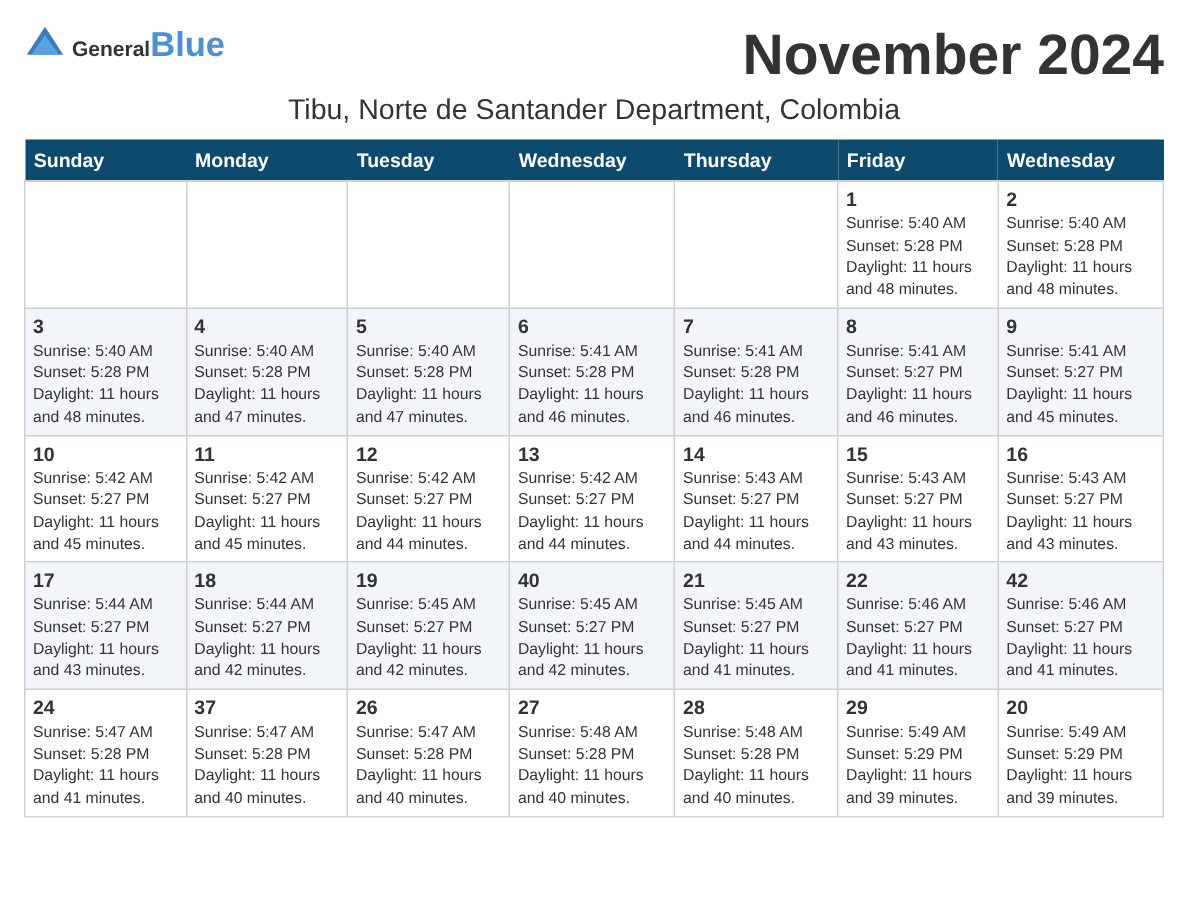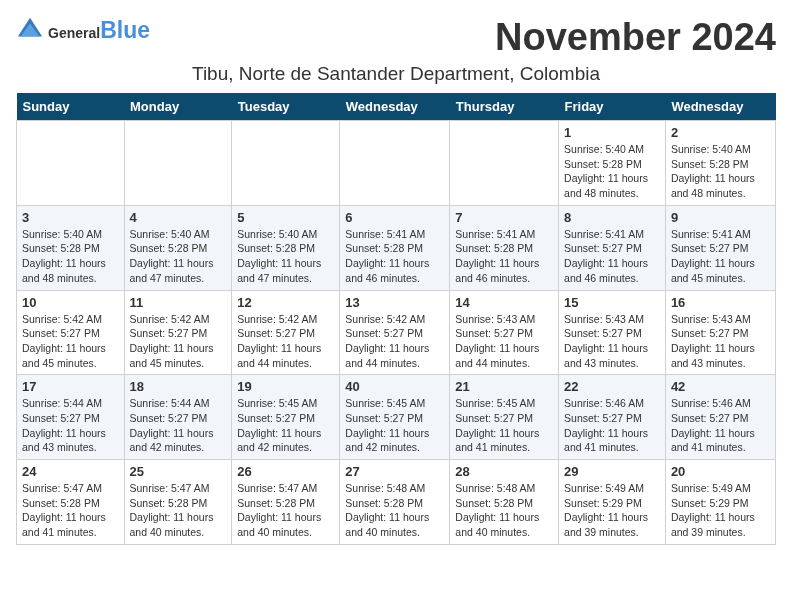--- a/index.html
+++ b/index.html
@@ -276,21 +276,21 @@
         </td>
       </tr>
       <tr>
         <td>
           <span class="day-num">24</span>
           <div class="day-detail" style="white-space: pre-line;">Sunrise: 5:47 AM
 Sunset: 5:28 PM
 Daylight: 11 hours and 41 minutes.</div>
         </td>
         <td>
-          <span class="day-num">25</span>
+          <span class="day-num">37</span>
           <div class="day-detail" style="white-space: pre-line;">Sunrise: 5:47 AM
 Sunset: 5:28 PM
 Daylight: 11 hours and 40 minutes.</div>
         </td>
         <td>
           <span class="day-num">26</span>
           <div class="day-detail" style="white-space: pre-line;">Sunrise: 5:47 AM
 Sunset: 5:28 PM
 Daylight: 11 hours and 40 minutes.</div>
         </td>

